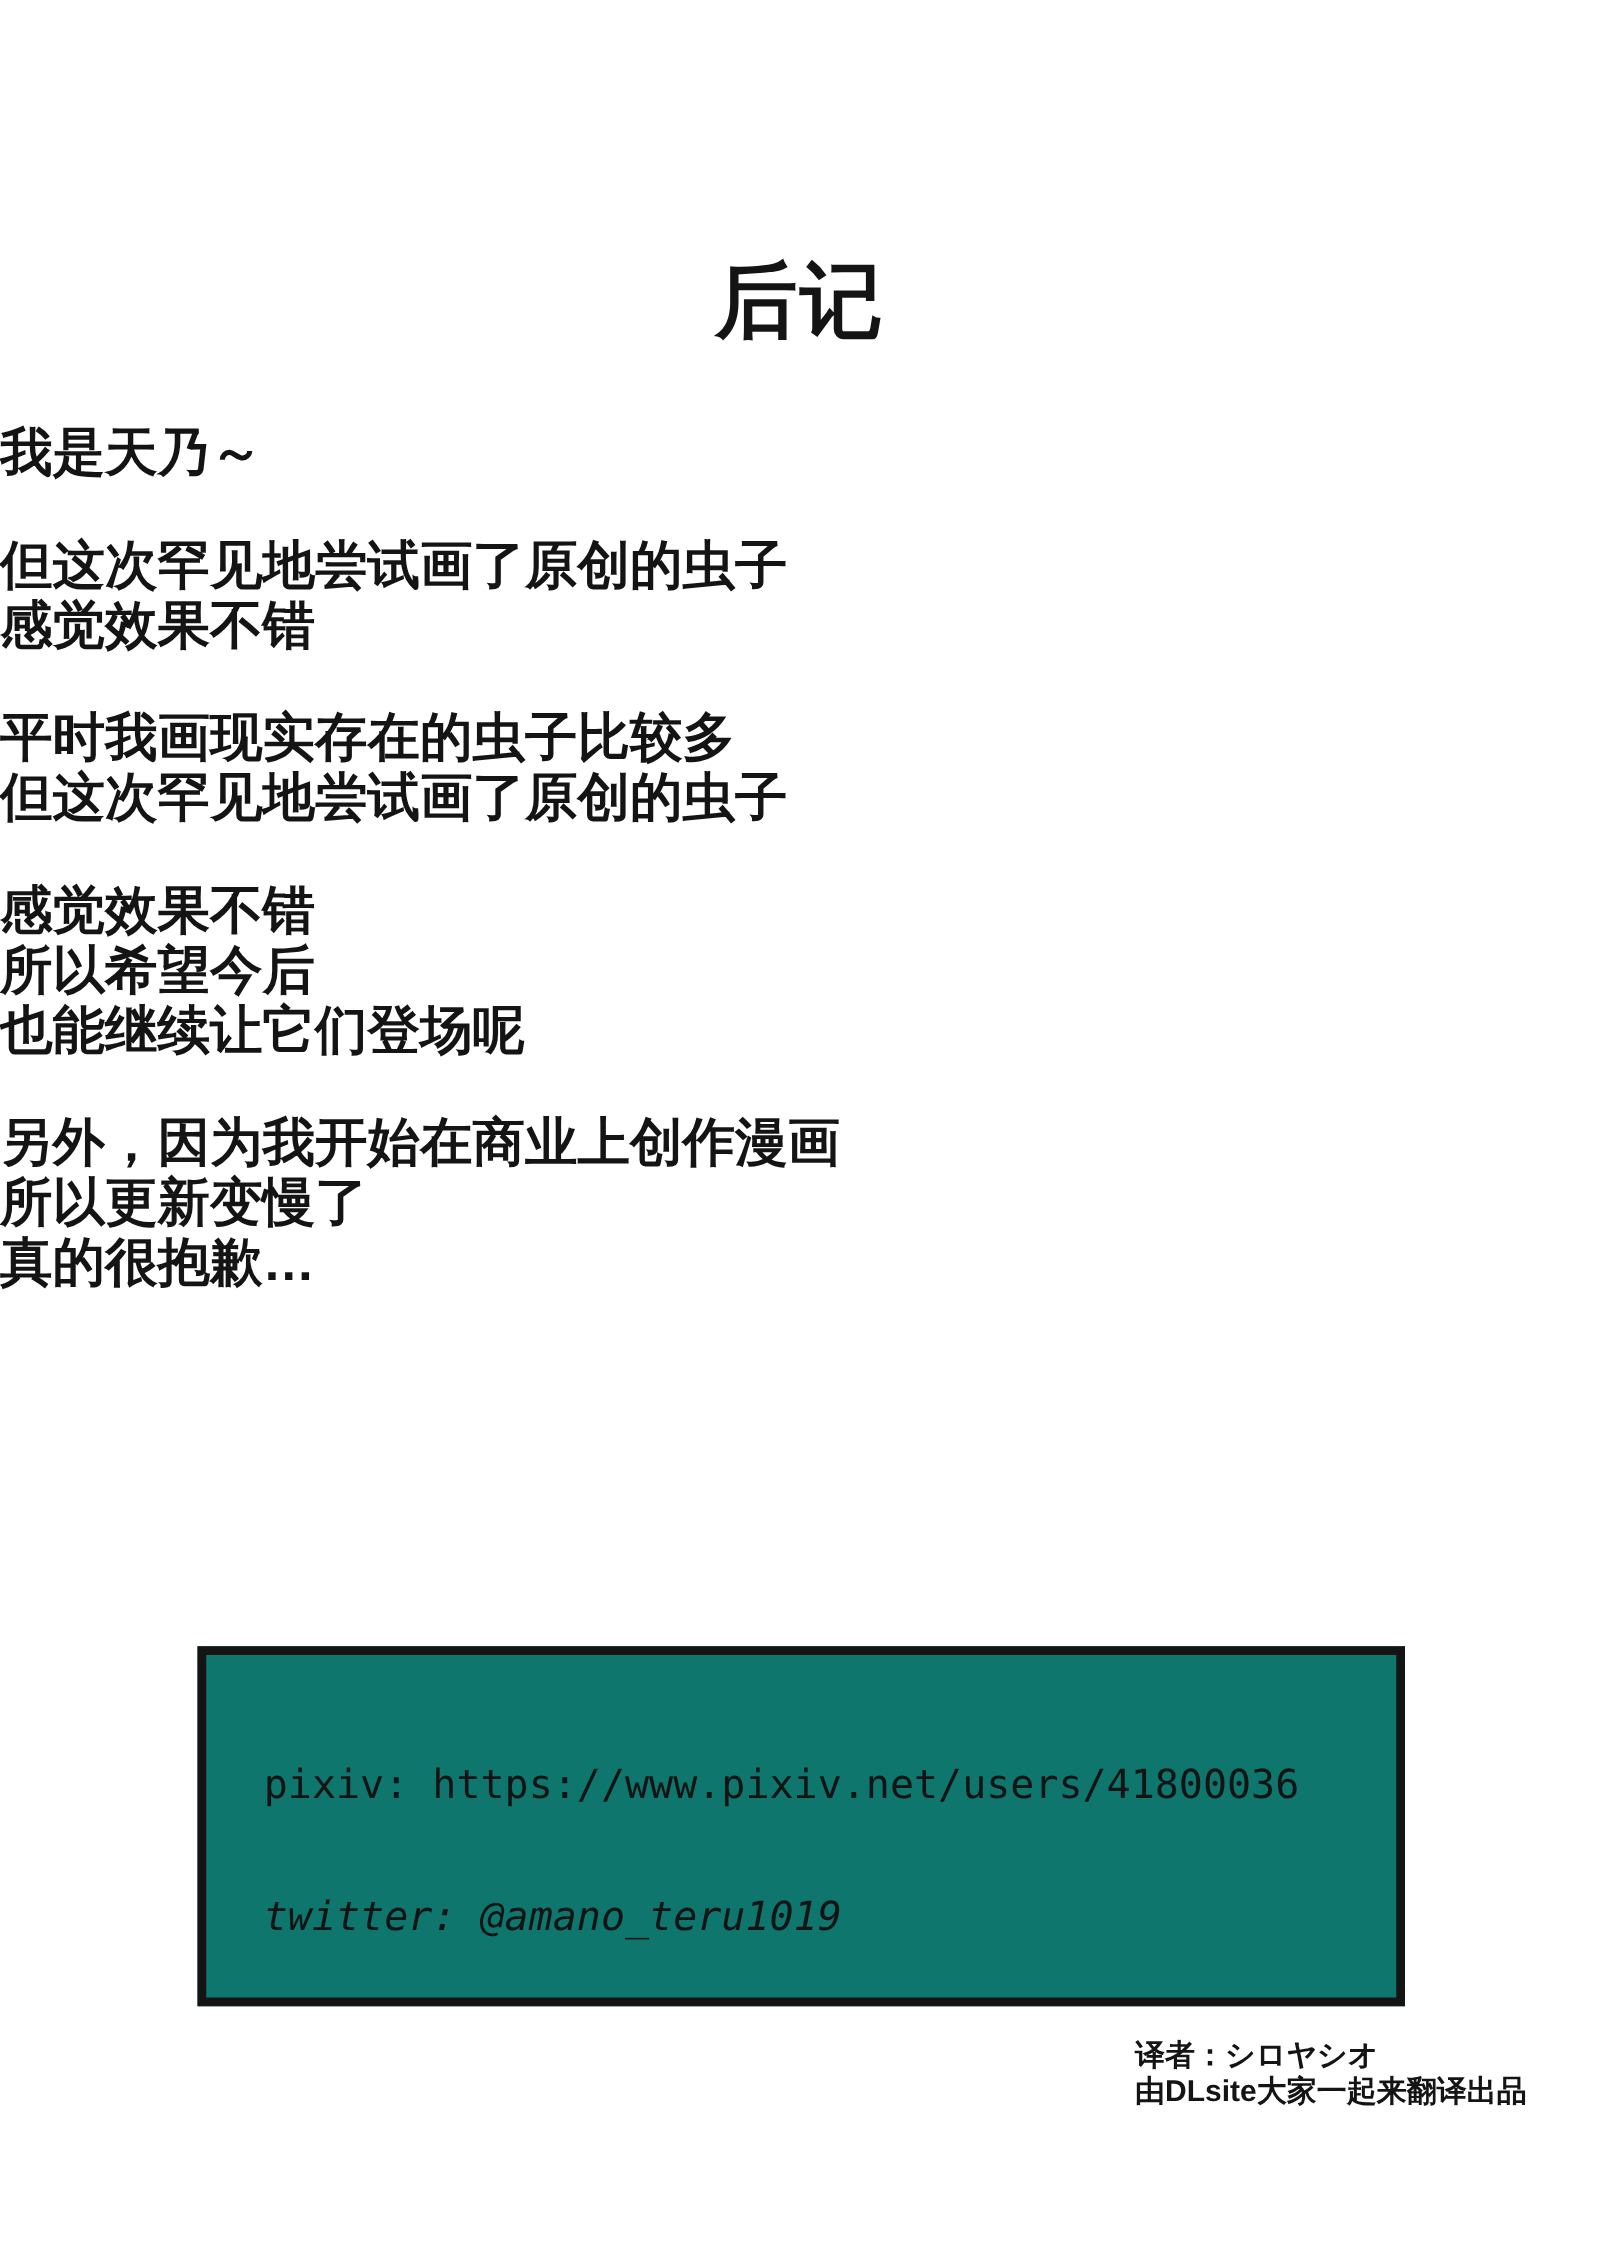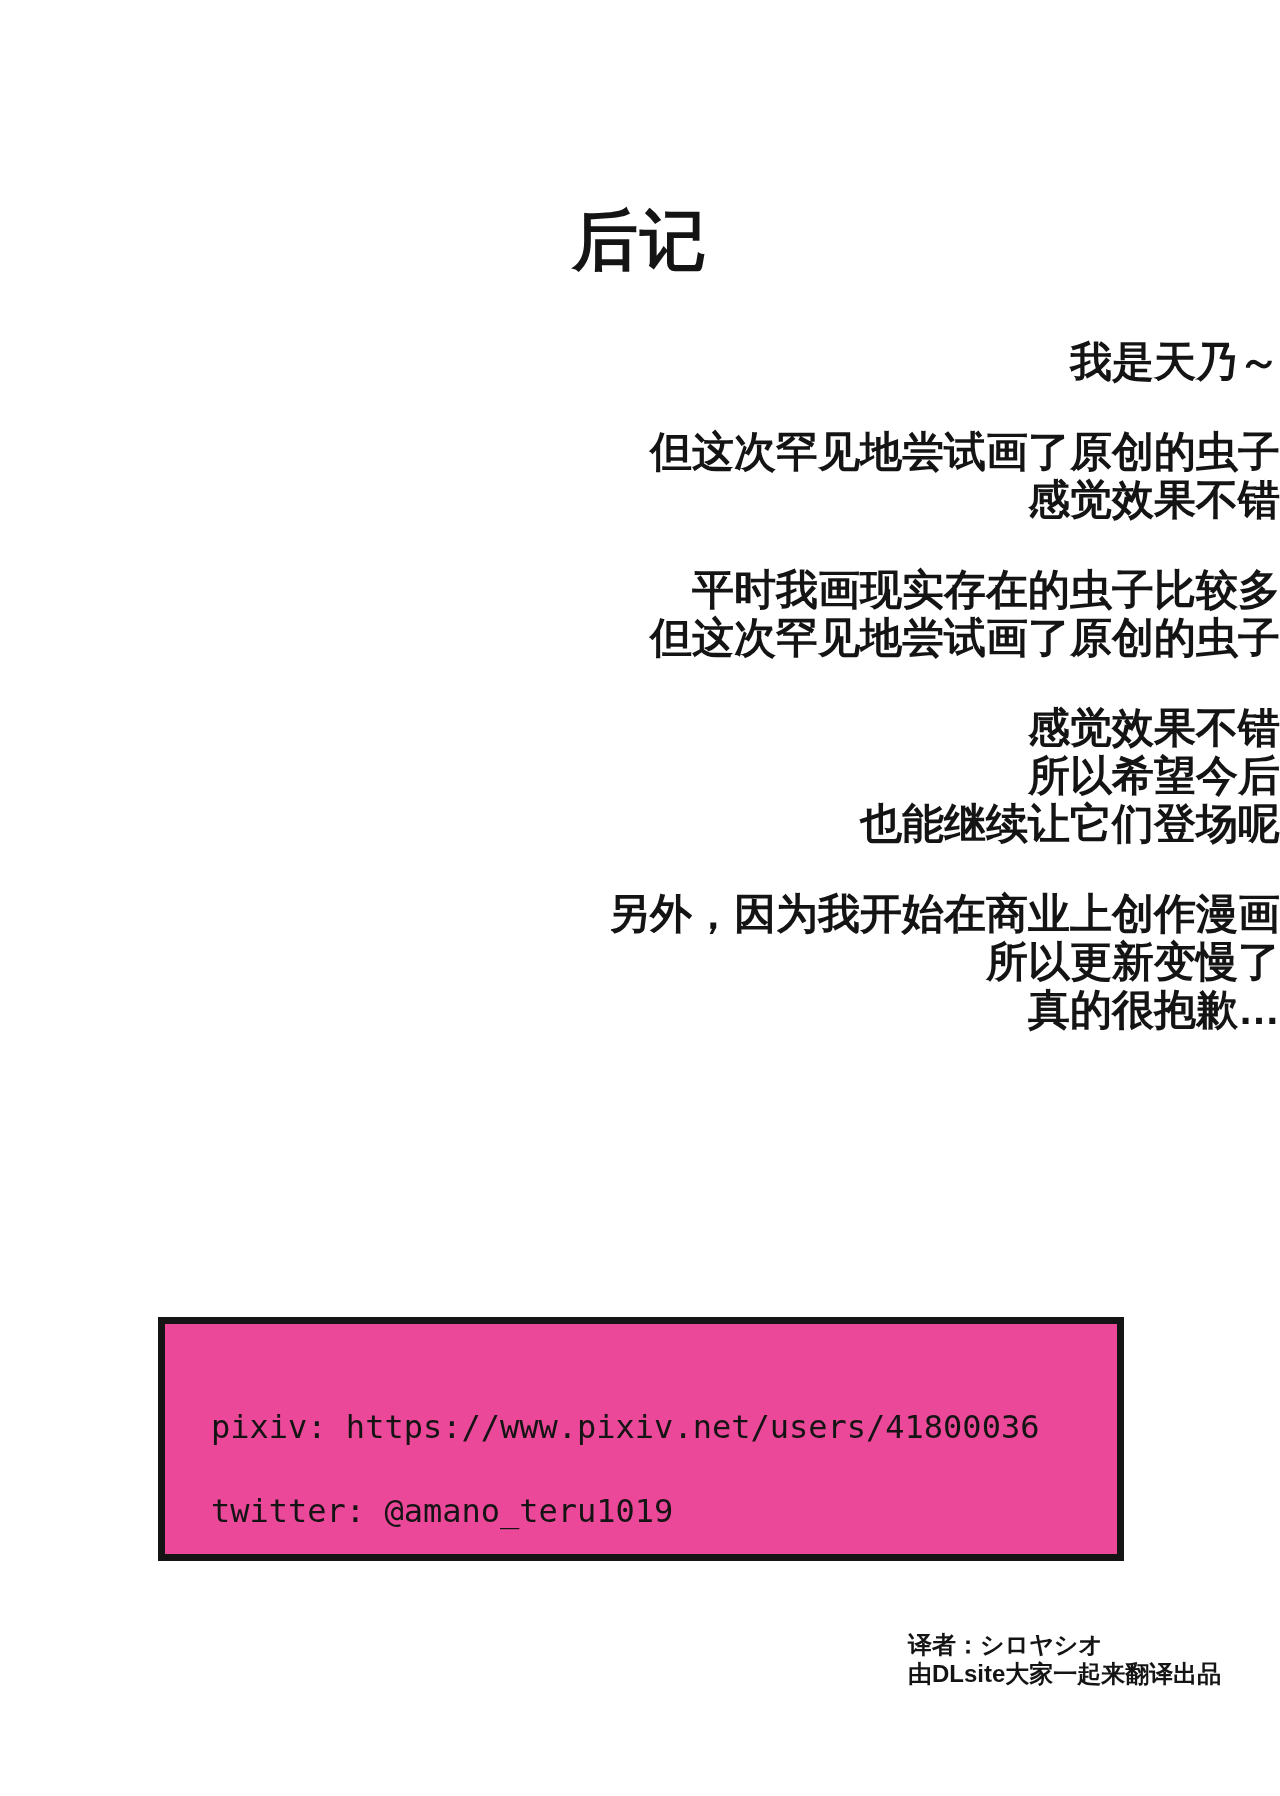--- a/index.html
+++ b/index.html
@@ -26,54 +26,54 @@
     font-size: 66px;
     line-height: 70px;
     font-weight: bold;
     letter-spacing: 2px;
   }
   .body-text {
     position: absolute;
     top: 338px;
     left: 0;
     width: 100%;
-    text-align: right;
+    text-align: left;
     font-size: 42px;
     line-height: 48px;
     font-weight: bold;
   }
   .para {
     margin: 0 0 42px 0;
   }
   .line {
     display: block;
   }
   .links-box {
     position: absolute;
     left: 158px;
     top: 1317px;
     width: 966px;
-    height: 244px;
+    height: 288px;
     border: 7px solid #141414;
     box-sizing: border-box;
-    background: #ec4899;
+    background: #0f766e;
     padding-left: 20px;
   }
   .link-line {
     position: absolute;
     left: 46px;
     font-family: "DejaVu Sans Mono", "Liberation Mono", monospace;
     font-size: 32px;
     line-height: 40px;
     font-weight: normal;
     white-space: nowrap;
     color: #141414;
   }
   .link-pixiv { top: 83px; }
-  .link-twitter { top: 167px; }
+  .link-twitter { top: 189px; font-style: italic; }
   .credits {
     position: absolute;
     left: 908px;
     top: 1630px;
     font-size: 24px;
     line-height: 29px;
     font-weight: bold;
     text-align: left;
     white-space: nowrap;
     color: #141414;

